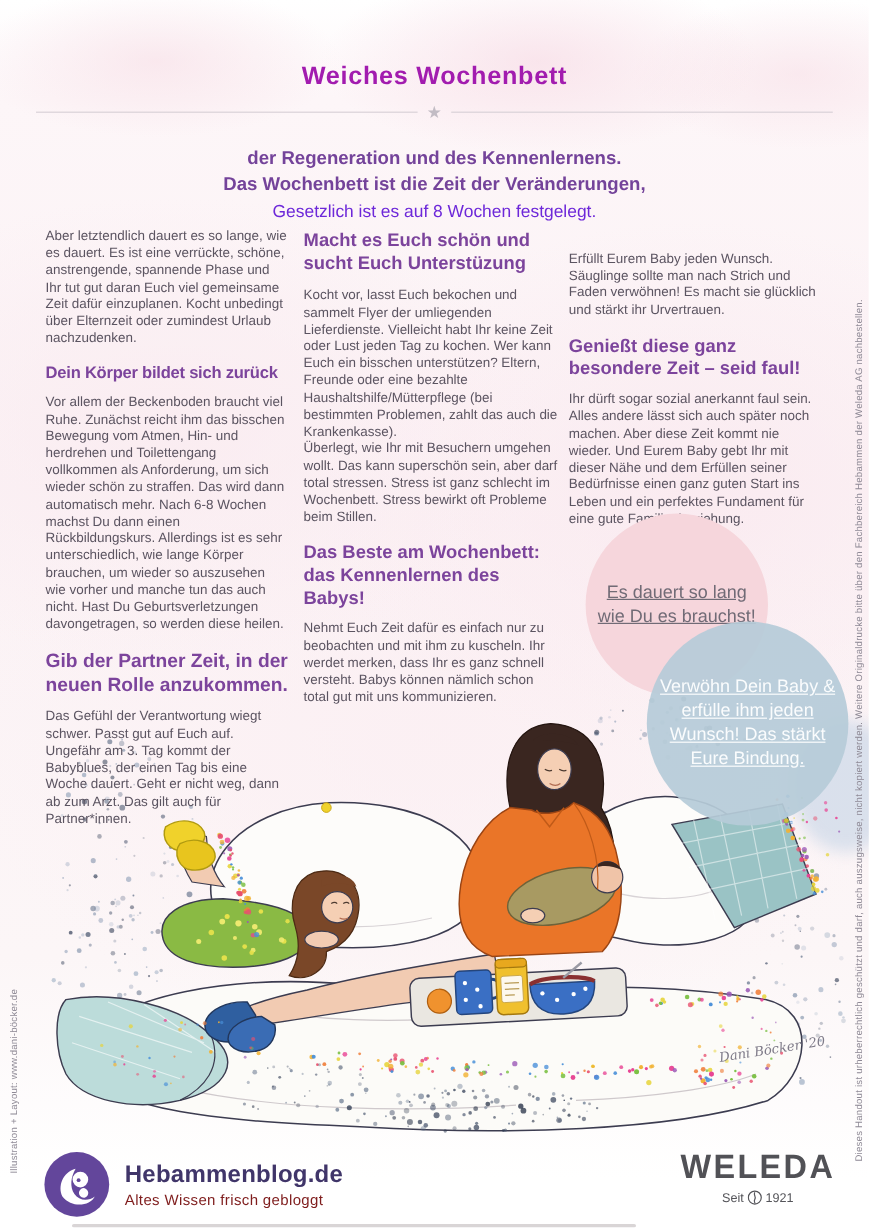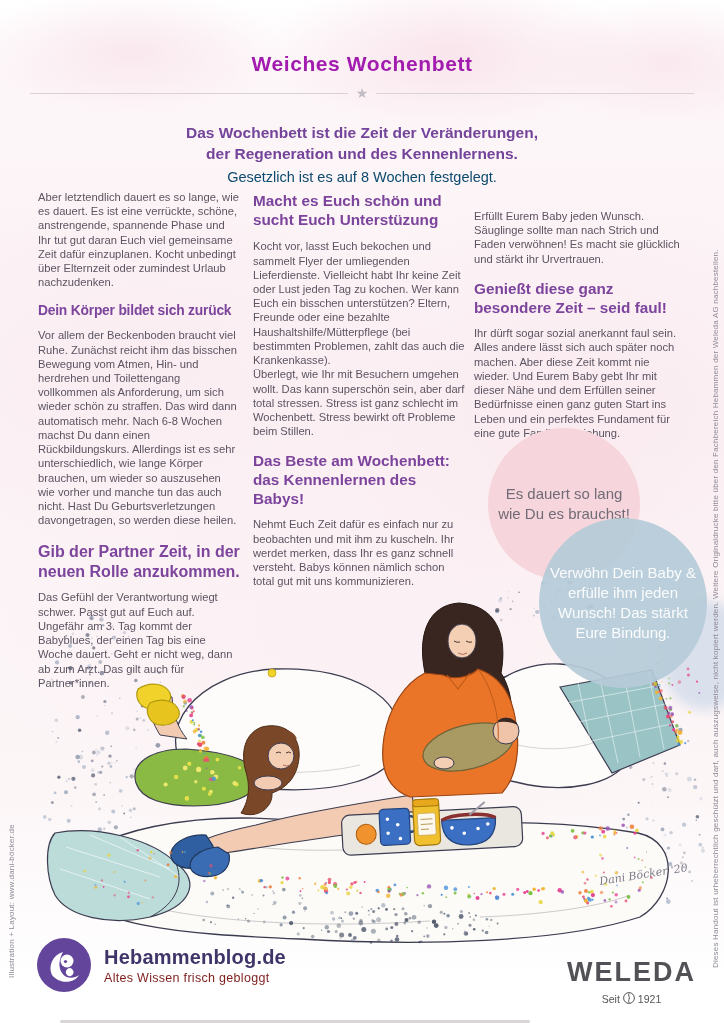--- a/index.html
+++ b/index.html
@@ -28,53 +28,53 @@
   .divider{
     position:absolute;top:86px;left:30px;right:30px;display:flex;align-items:center;z-index:3;
   }
   .divider .line{flex:1;height:1px;background:#d9d2d8;}
   .divider .star{color:#c2bcc4;font-size:14px;padding:0 8px;line-height:1;}
 
   .intro{
     position:absolute;top:122px;left:0;width:100%;text-align:center;z-index:3;line-height:1.38;
   }
   .intro .b{color:#74439a;font-weight:700;font-size:15.5px;}
-  .intro .r{color:#0c4a6e;font-size:14.5px;margin-top:2px;}
+  .intro .r{color:#6d28d9;font-size:14.5px;margin-top:2px;}
 
   .col{position:absolute;z-index:3;color:#5b5461;font-size:11.2px;line-height:1.27;}
   .col p{margin:0 0 11px 0;}
   .col p.tight{margin:0;}
   .hcol{color:#7c449c;font-weight:700;line-height:1.22;}
   .h-sm{font-size:13.8px;margin:13px 0 9px;white-space:nowrap;letter-spacing:-.2px;}
   .h-lg{font-size:16px;margin:15px 0 9px;}
   .h-md{font-size:15.3px;margin:0 0 10px;}
   .h-md2{font-size:15.3px;margin:14px 0 9px;}
 
   #col-left{left:38px;top:190px;width:202px;}
   #col-mid{left:253px;top:192px;width:212px;}
   #col-right{left:474px;top:209px;width:206px;}
 
   .bubble{position:absolute;border-radius:50%;display:flex;align-items:center;
-    text-align:center;z-index:4;}
+    text-align:center;z-index:4;text-decoration:underline;}
   #bubble-pink{left:488px;top:428px;width:152px;height:152px;background:#f6d6dc;
     color:#716b76;font-size:15px;line-height:1.35;padding:6px;box-sizing:border-box;}
   #bubble-blue{left:539px;top:518px;width:168px;height:170px;background:rgba(182,203,216,.93);
     color:#fafcfd;font-size:15px;line-height:1.32;padding:8px;box-sizing:border-box;z-index:5;}
 
   .vnote{
     position:absolute;writing-mode:vertical-rl;transform:rotate(180deg);
     color:#8e8995;font-size:8px;letter-spacing:.2px;z-index:6;white-space:nowrap;
   }
   #vnote-right{right:4px;top:178px;height:790px;}
   #vnote-left{left:7px;top:778px;height:200px;}
 
   #illustration{position:absolute;left:0;top:577px;width:724px;height:370px;z-index:2;}
 
   .footer{position:absolute;left:0;bottom:8px;width:100%;height:70px;z-index:6;}
-  .blog{position:absolute;left:36px;bottom:22px;display:flex;align-items:center;}
+  .blog{position:absolute;left:36px;bottom:0;display:flex;align-items:center;}
   .blog-logo{width:56px;height:56px;margin-right:12px;}
   .blog-text .name{color:#403569;font-weight:700;font-size:20px;letter-spacing:.2px;}
   .blog-text .tagline{color:#7f1d1d;font-size:12.5px;margin-top:2px;letter-spacing:.3px;}
   .author{position:absolute;left:0;width:100%;bottom:16px;text-align:center;color:#6a6570;
     font-size:11px;line-height:1.5;}
   .weleda{position:absolute;right:28px;bottom:10px;text-align:center;}
   .weleda .mark{color:#515156;font-weight:700;font-size:27px;letter-spacing:2px;
     transform:scaleY(1.04);display:inline-block;}
   .weleda .since{color:#55555a;font-size:10.5px;margin-top:3px;display:flex;
     align-items:flex-end;justify-content:center;gap:3px;}
@@ -89,22 +89,22 @@
 
 <div class="page-title">Weiches Wochenbett</div>
 
 <div class="divider">
   <div class="line"></div>
   <div class="star">★</div>
   <div class="line"></div>
 </div>
 
 <div class="intro">
+  <div class="b">der Regeneration und des Kennenlernens.</div>
   <div class="b">Das Wochenbett ist die Zeit der Veränderungen,</div>
-  <div class="b">der Regeneration und des Kennenlernens.</div>
   <div class="r">Gesetzlich ist es auf 8 Wochen festgelegt.</div>
 </div>
 
 <div id="col-left" class="col">
   <p>Aber letztendlich dauert es so lange, wie es dauert. Es ist eine verrückte, schöne, anstrengende, spannende Phase und Ihr tut gut daran Euch viel gemeinsame Zeit dafür einzuplanen. Kocht unbedingt über Elternzeit oder zumindest Urlaub nachzudenken.</p>
   <div class="hcol h-sm">Dein Körper bildet sich zurück</div>
   <p>Vor allem der Beckenboden braucht viel Ruhe. Zunächst reicht ihm das bisschen Bewegung vom Atmen, Hin- und herdrehen und Toilettengang vollkommen als Anforderung, um sich wieder schön zu straffen. Das wird dann automatisch mehr. Nach 6-8 Wochen machst Du dann einen Rückbildungskurs. Allerdings ist es sehr unterschiedlich, wie lange Körper brauchen, um wieder so auszusehen wie vorher und manche tun das auch nicht. Hast Du Geburtsverletzungen davongetragen, so werden diese heilen.</p>
   <div class="hcol h-lg">Gib der Partner Zeit, in der neuen Rolle anzukommen.</div>
   <p>Das Gefühl der Verantwortung wiegt schwer. Passt gut auf Euch auf. Ungefähr am 3. Tag kommt der Babyblues, der einen Tag bis eine Woche dauert. Geht er nicht weg, dann ab zum Arzt. Das gilt auch für Partner*innen.</p>
 </div>

